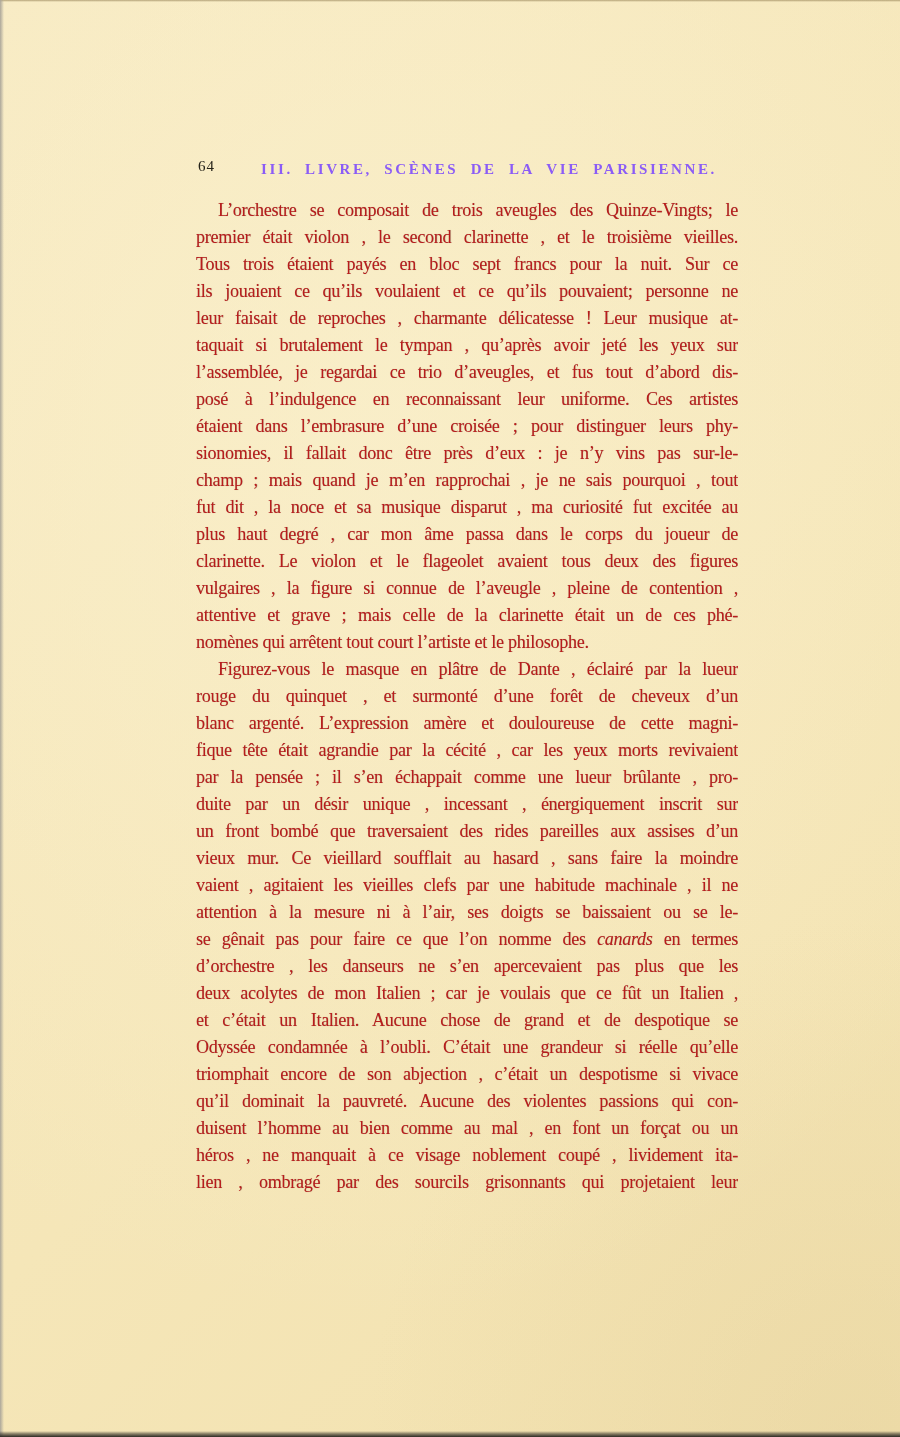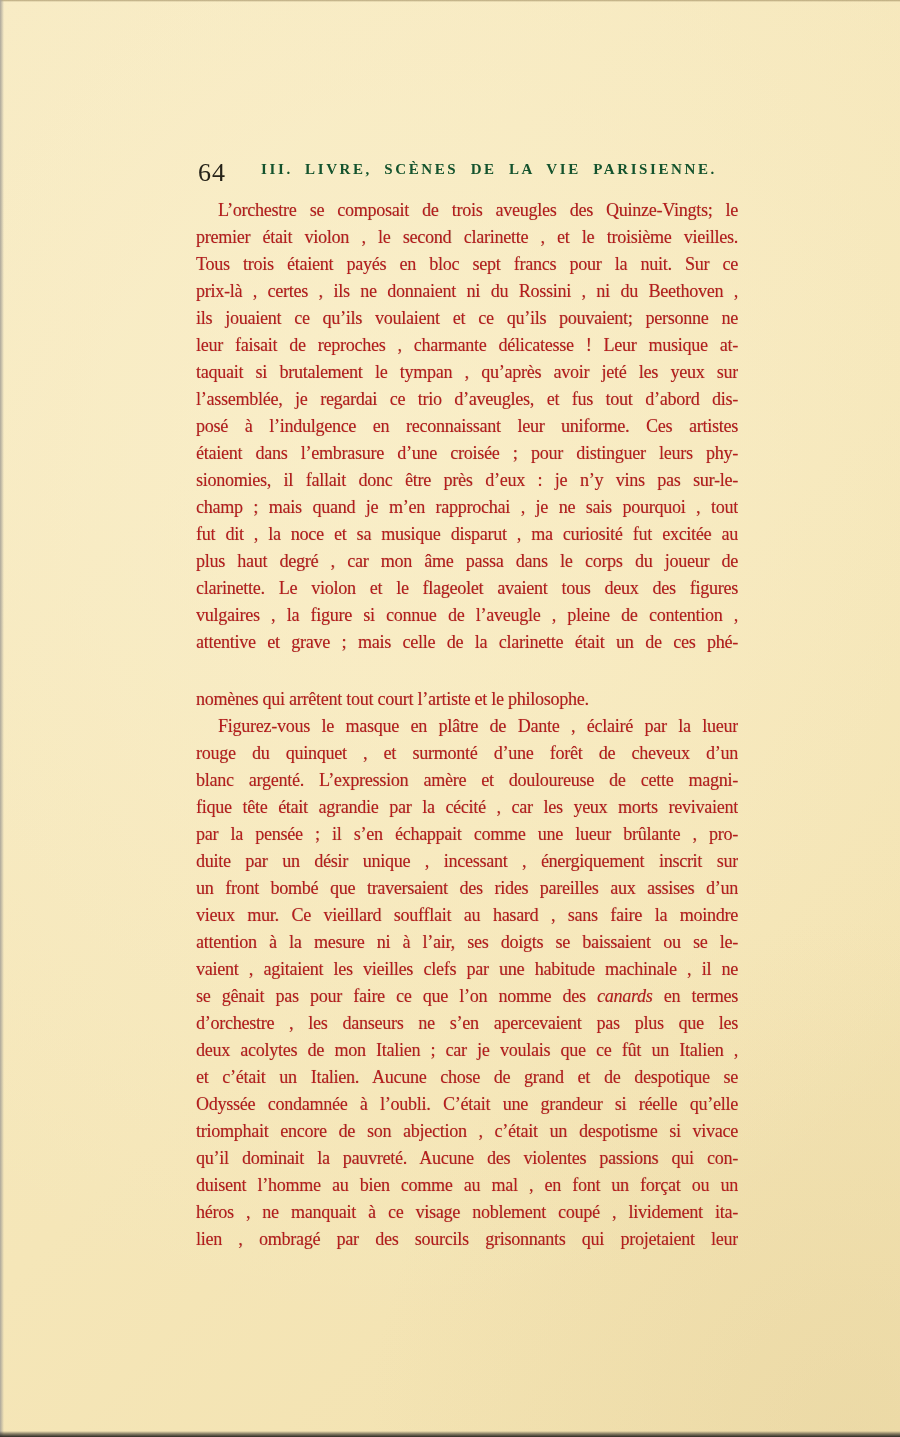--- a/index.html
+++ b/index.html
@@ -27,34 +27,34 @@
   .page-header {
     position: relative;
     width: 540px;
     height: 26px;
     margin-bottom: 13px;
   }
   .pagenum {
     position: absolute;
     left: 2px;
     top: 0;
-    font-size: 26px;
+    font-size: 15px;
     letter-spacing: 1px;
     color: #262319;
   }
   .running-title {
     display: block;
     text-align: center;
     padding-left: 46px;
     font-size: 15px;
     font-weight: bold;
     letter-spacing: 2.6px;
     word-spacing: 6px;
     white-space: nowrap;
-    color: #14532d;
+    color: #8b5cf6;
     padding-top: 3px;
   }
   .text-block {
     width: 542px;
   }
   .line {
     font-size: 18px;
     letter-spacing: -0.25px;
     line-height: 27px;
     height: 27px;
@@ -62,21 +62,20 @@
     text-align: justify;
     text-align-last: justify;
     text-shadow: 0.3px 0.3px 0.7px rgba(48,42,30,0.38);
     color: #b91c1c;
   }
   .line.indent {
     text-indent: 22px;
   }
   .line.short {
     text-align-last: left;
-    margin-top: 30px;
   }
   .italic {
     font-style: italic;
   }
   .edge-top {
     position: absolute;
     top: 0; left: 0;
     width: 100%; height: 2px;
     background: linear-gradient(to bottom, rgba(125,103,58,0.55), rgba(125,103,58,0));
   }
@@ -99,21 +98,20 @@
 <div class="sheet">
   <div class="page-header">
     <span class="pagenum">64</span>
     <span class="running-title">III. LIVRE, SCÈNES DE LA VIE PARISIENNE.</span>
   </div>
   <div class="text-block">
       <div>
         <div class="line indent"><span>L’orchestre se composait de trois aveugles des Quinze-Vingts; le</span></div>
         <div class="line"><span>premier était violon , le second clarinette , et le troisième vieilles.</span></div>
         <div class="line"><span>Tous trois étaient payés en bloc sept francs pour la nuit. Sur ce</span></div>
-        <div class="line"><span>prix-là , certes , ils ne donnaient ni du Rossini , ni du Beethoven ,</span></div>
         <div class="line"><span>ils jouaient ce qu’ils voulaient et ce qu’ils pouvaient; personne ne</span></div>
         <div class="line"><span>leur faisait de reproches , charmante délicatesse ! Leur musique at-</span></div>
         <div class="line"><span>taquait si brutalement le tympan , qu’après avoir jeté les yeux sur</span></div>
         <div class="line"><span>l’assemblée, je regardai ce trio d’aveugles, et fus tout d’abord dis-</span></div>
         <div class="line"><span>posé à l’indulgence en reconnaissant leur uniforme. Ces artistes</span></div>
         <div class="line"><span>étaient dans l’embrasure d’une croisée ; pour distinguer leurs phy-</span></div>
         <div class="line"><span>sionomies, il fallait donc être près d’eux : je n’y vins pas sur-le-</span></div>
         <div class="line"><span>champ ; mais quand je m’en rapprochai , je ne sais pourquoi , tout</span></div>
         <div class="line"><span>fut dit , la noce et sa musique disparut , ma curiosité fut excitée au</span></div>
         <div class="line"><span>plus haut degré , car mon âme passa dans le corps du joueur de</span></div>
@@ -124,22 +122,22 @@
       </div>
       <div>
         <div class="line indent"><span>Figurez-vous le masque en plâtre de Dante , éclairé par la lueur</span></div>
         <div class="line"><span>rouge du quinquet , et surmonté d’une forêt de cheveux d’un</span></div>
         <div class="line"><span>blanc argenté. L’expression amère et douloureuse de cette magni-</span></div>
         <div class="line"><span>fique tête était agrandie par la cécité , car les yeux morts revivaient</span></div>
         <div class="line"><span>par la pensée ; il s’en échappait comme une lueur brûlante , pro-</span></div>
         <div class="line"><span>duite par un désir unique , incessant , énergiquement inscrit sur</span></div>
         <div class="line"><span>un front bombé que traversaient des rides pareilles aux assises d’un</span></div>
         <div class="line"><span>vieux mur. Ce vieillard soufflait au hasard , sans faire la moindre</span></div>
+        <div class="line"><span>vaient , agitaient les vieilles clefs par une habitude machinale , il ne</span></div>
         <div class="line"><span>attention à la mesure ni à l’air, ses doigts se baissaient ou se le-</span></div>
-        <div class="line"><span>vaient , agitaient les vieilles clefs par une habitude machinale , il ne</span></div>
         <div class="line"><span>se gênait pas pour faire ce que l’on nomme des </span><span class="italic">canards</span><span> en termes</span></div>
         <div class="line"><span>d’orchestre , les danseurs ne s’en apercevaient pas plus que les</span></div>
         <div class="line"><span>deux acolytes de mon Italien ; car je voulais que ce fût un Italien ,</span></div>
         <div class="line"><span>et c’était un Italien. Aucune chose de grand et de despotique se</span></div>
         <div class="line"><span>Odyssée condamnée à l’oubli. C’était une grandeur si réelle qu’elle</span></div>
         <div class="line"><span>triomphait encore de son abjection , c’était un despotisme si vivace</span></div>
         <div class="line"><span>qu’il dominait la pauvreté. Aucune des violentes passions qui con-</span></div>
         <div class="line"><span>duisent l’homme au bien comme au mal , en font un forçat ou un</span></div>
         <div class="line"><span>héros , ne manquait à ce visage noblement coupé , lividement ita-</span></div>
         <div class="line"><span>lien , ombragé par des sourcils grisonnants qui projetaient leur</span></div>

